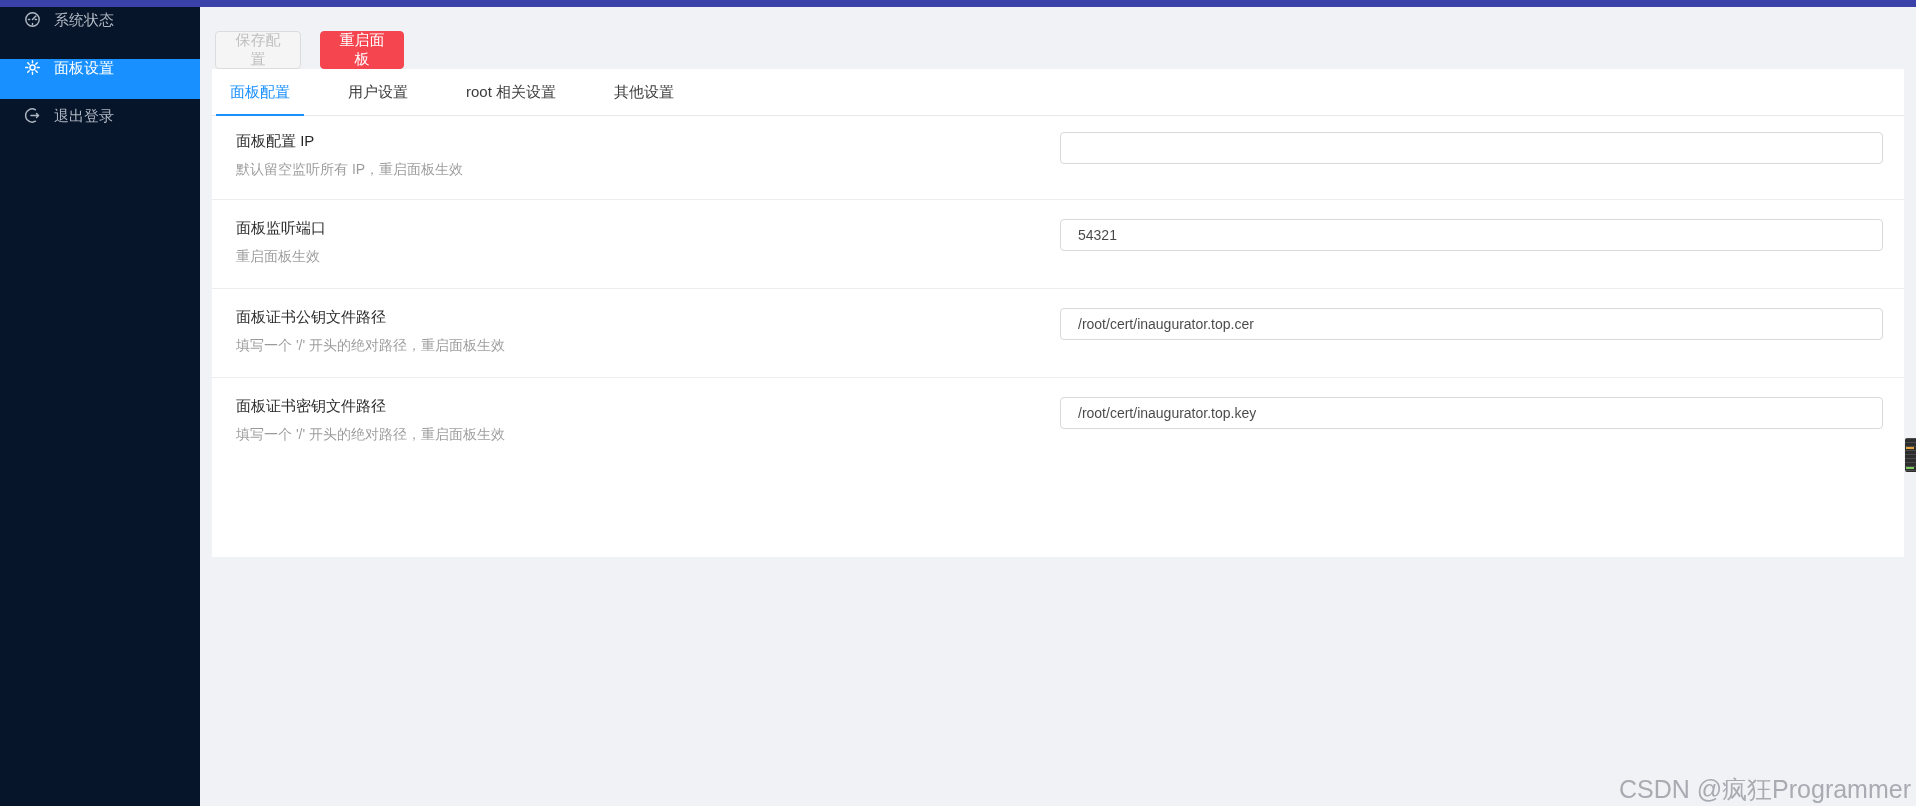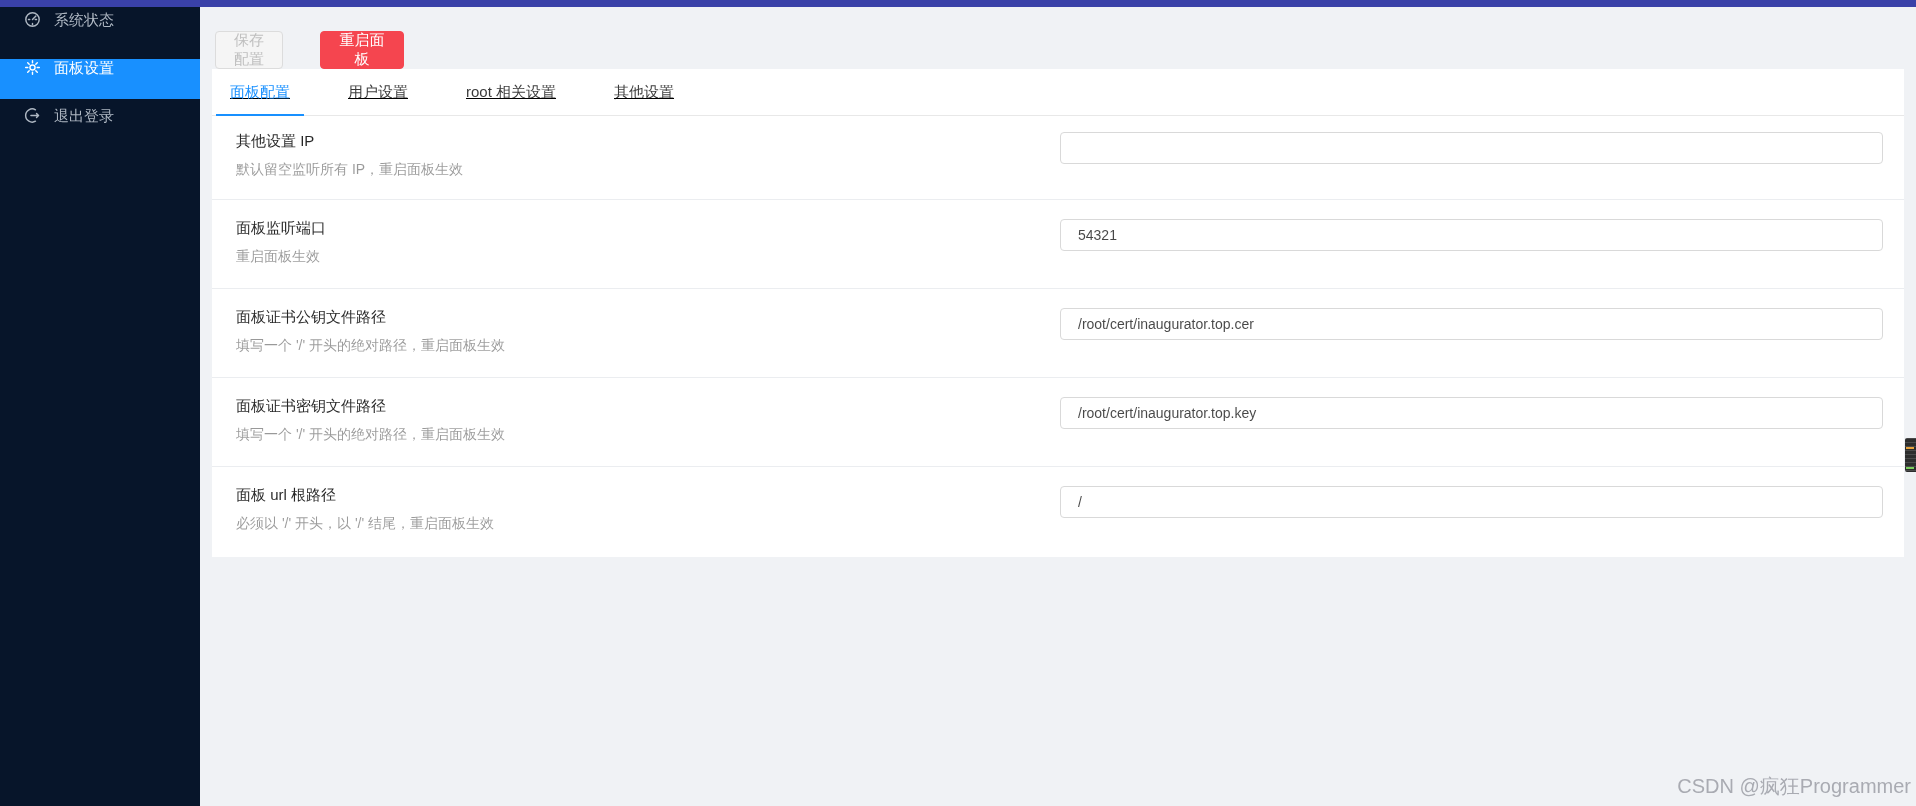--- a/index.html
+++ b/index.html
@@ -15,45 +15,45 @@
   .side-item:first-child { margin-top:4px; }
   .side-item .ic { width:17px; height:17px; margin-right:13px; flex:0 0 17px; display:flex; align-items:center; }
   .side-item.active { background:#1890ff; color:#ffffff; }
   .side-item .chev { position:absolute; right:16px; top:13px; width:13px; height:13px; }
   svg.lic { width:100%; height:100%; stroke:currentColor; fill:none;
     stroke-width:1.35; stroke-linecap:round; stroke-linejoin:round; }
 
   
   .btn { position:absolute; height:38px; border-radius:4px; font-size:15px; display:inline-flex;
     align-items:center; justify-content:center; padding:0 16px; cursor:pointer; z-index:3; }
-  .btn-save { left:215px; top:31px; width:68px; background:#f5f5f5; border:1px solid #dcdcdc; color:#bfbfbf; }
+  .btn-save { left:215px; top:31px; width:86px; background:#f5f5f5; border:1px solid #dcdcdc; color:#bfbfbf; }
   .btn-restart { left:320px; top:31px; width:84px; background:#f5454f; border:1px solid #f5454f; color:#ffffff; }
 
   
   .card { position:absolute; left:212px; top:69px; width:1692px; height:488px; background:#ffffff; z-index:2; }
-  .tabbar { height:47px; border-bottom:1px solid #e8e8e8; display:flex; align-items:center; padding-left:4px;text-decoration:underline; }
+  .tabbar { height:47px; border-bottom:1px solid #e8e8e8; display:flex; align-items:center; padding-left:4px; }
   .tab { height:100%; display:flex; align-items:center; padding:0 14px; margin-right:30px;
     font-size:15px; color:rgba(0,0,0,0.78); cursor:pointer; position:relative; }
   .tab.active { color:#1890ff; }
   .tab.active::after { content:""; position:absolute; left:0; right:0; bottom:-1px; height:2px; background:#1890ff; }
 
   .row { position:relative; height:89px; border-bottom:1px solid #ebedf0; }
   .row:first-child { height:84px; }
   .row:last-child { border-bottom:none; }
   .row-label { position:absolute; left:24px; top:19px; font-size:15px; color:rgba(0,0,0,0.85); }
   .row:first-child .row-label { top:16px; }
   .row-desc { position:absolute; left:24px; top:48px; font-size:14px; color:rgba(0,0,0,0.40); }
   .row:first-child .row-desc { top:45px; }
   .row-input { position:absolute; left:848px; top:19px; width:823px; height:32px;
     border:1px solid #d9d9d9; border-radius:4px; padding:0 17px; font-size:14px;
     color:rgba(0,0,0,0.72); background:#fff; outline:none; font-family:"Liberation Sans", sans-serif; }
   .row:first-child .row-input { top:16px; }
 
   
-  .watermark { position:absolute; right:5px; top:773px; font-size:20px; color:#a9abb2; z-index:6; }
+  .watermark { position:absolute; right:5px; top:773px; font-size:25px; color:#a9abb2; z-index:6; }
   .minimap { position:absolute; right:0; top:438px; width:11px; height:34px; background:#2d2d2d;
     border-radius:2px 0 0 2px; z-index:7; overflow:hidden;
     background-image:repeating-linear-gradient(to bottom, #4a4a4a 0 1.5px, #2d2d2d 1.5px 4px); }
   .minimap .mark-orange { position:absolute; left:1px; top:9px; width:8px; height:2px; background:#e8a33d; }
   .minimap .mark-green { position:absolute; left:1px; bottom:3px; width:8px; height:2.5px; background:#7ccf5f; }
 </style>
 </head>
 <body>
 
 <div class="topbar"></div>
@@ -94,21 +94,21 @@
 
 <main class="card">
   <div class="tabbar">
     <div class="tab active">面板配置</div>
     <div class="tab">用户设置</div>
     <div class="tab">root 相关设置</div>
     <div class="tab">其他设置</div>
   </div>
   <div id="rows">
   <div class="row">
-    <div class="row-label">其他设置 IP</div>
+    <div class="row-label">面板配置 IP</div>
     <div class="row-desc">默认留空监听所有 IP，重启面板生效</div>
     <input class="row-input" type="text" value="" style="">
   </div>
 
   <div class="row">
     <div class="row-label">面板监听端口</div>
     <div class="row-desc">重启面板生效</div>
     <input class="row-input" type="text" value="54321" style="">
   </div>
 
@@ -117,25 +117,20 @@
     <div class="row-desc">填写一个 '/' 开头的绝对路径，重启面板生效</div>
     <input class="row-input" type="text" value="/root/cert/inaugurator.top.cer" style="">
   </div>
 
   <div class="row">
     <div class="row-label">面板证书密钥文件路径</div>
     <div class="row-desc">填写一个 '/' 开头的绝对路径，重启面板生效</div>
     <input class="row-input" type="text" value="/root/cert/inaugurator.top.key" style="">
   </div>
 
-  <div class="row">
-    <div class="row-label">面板 url 根路径</div>
-    <div class="row-desc">必须以 '/' 开头，以 '/' 结尾，重启面板生效</div>
-    <input class="row-input" type="text" value="/" style="">
-  </div>
 </div>
 </main>
 
 <div class="minimap">
   <div class="mark-orange"></div>
   <div class="mark-green"></div>
 </div>
 
 <div class="watermark">CSDN @疯狂Programmer</div>
 

